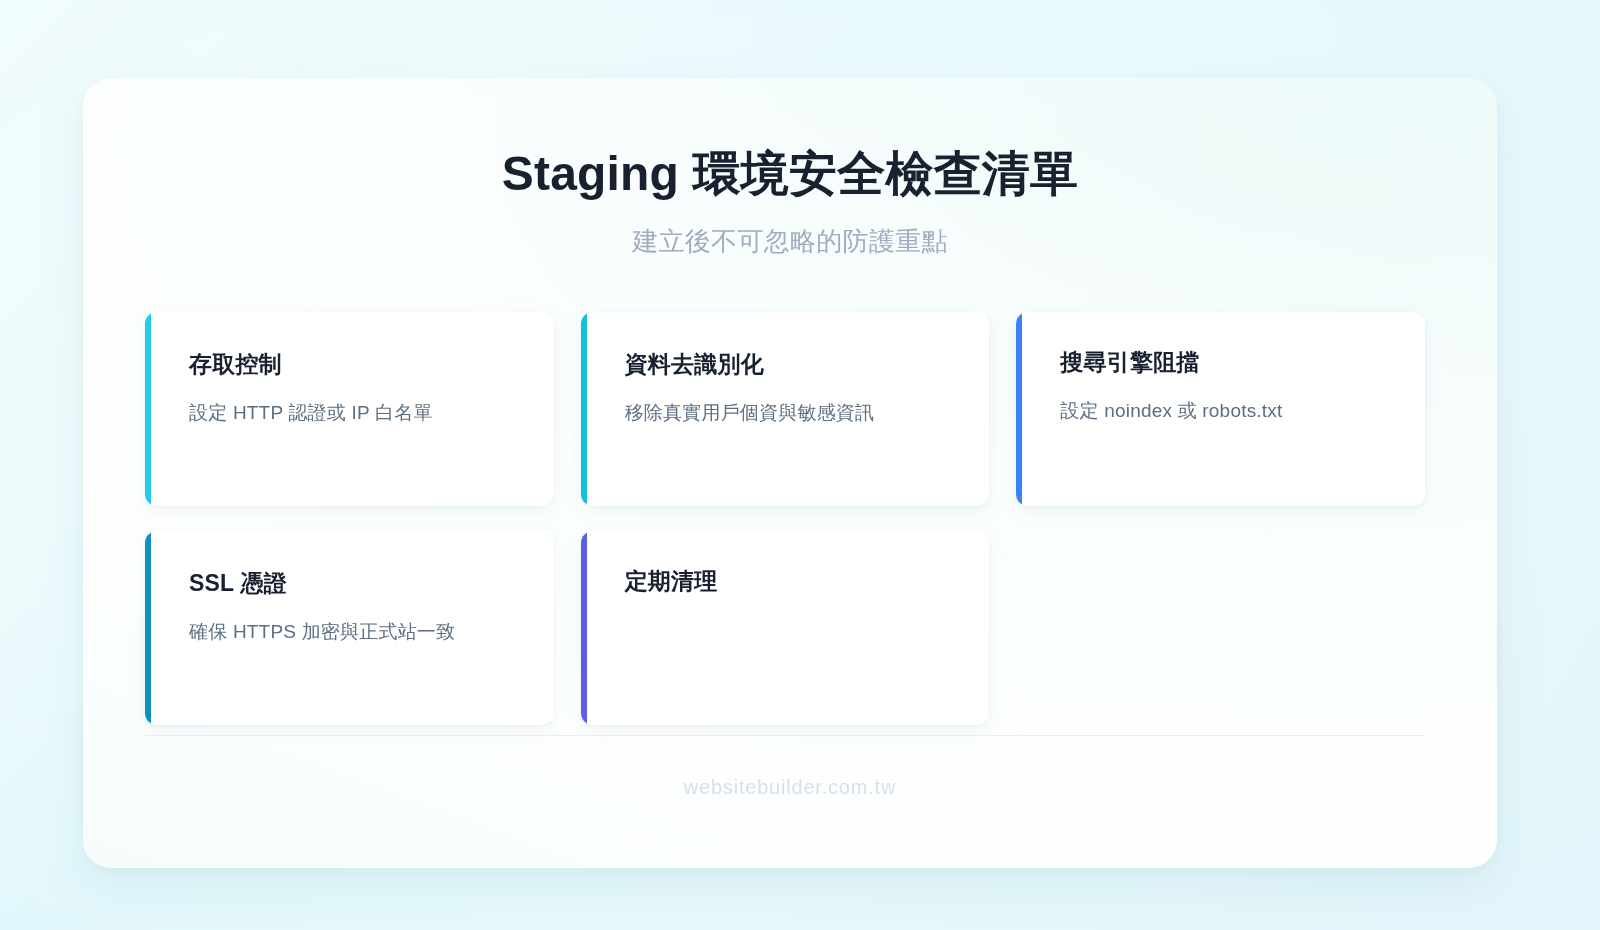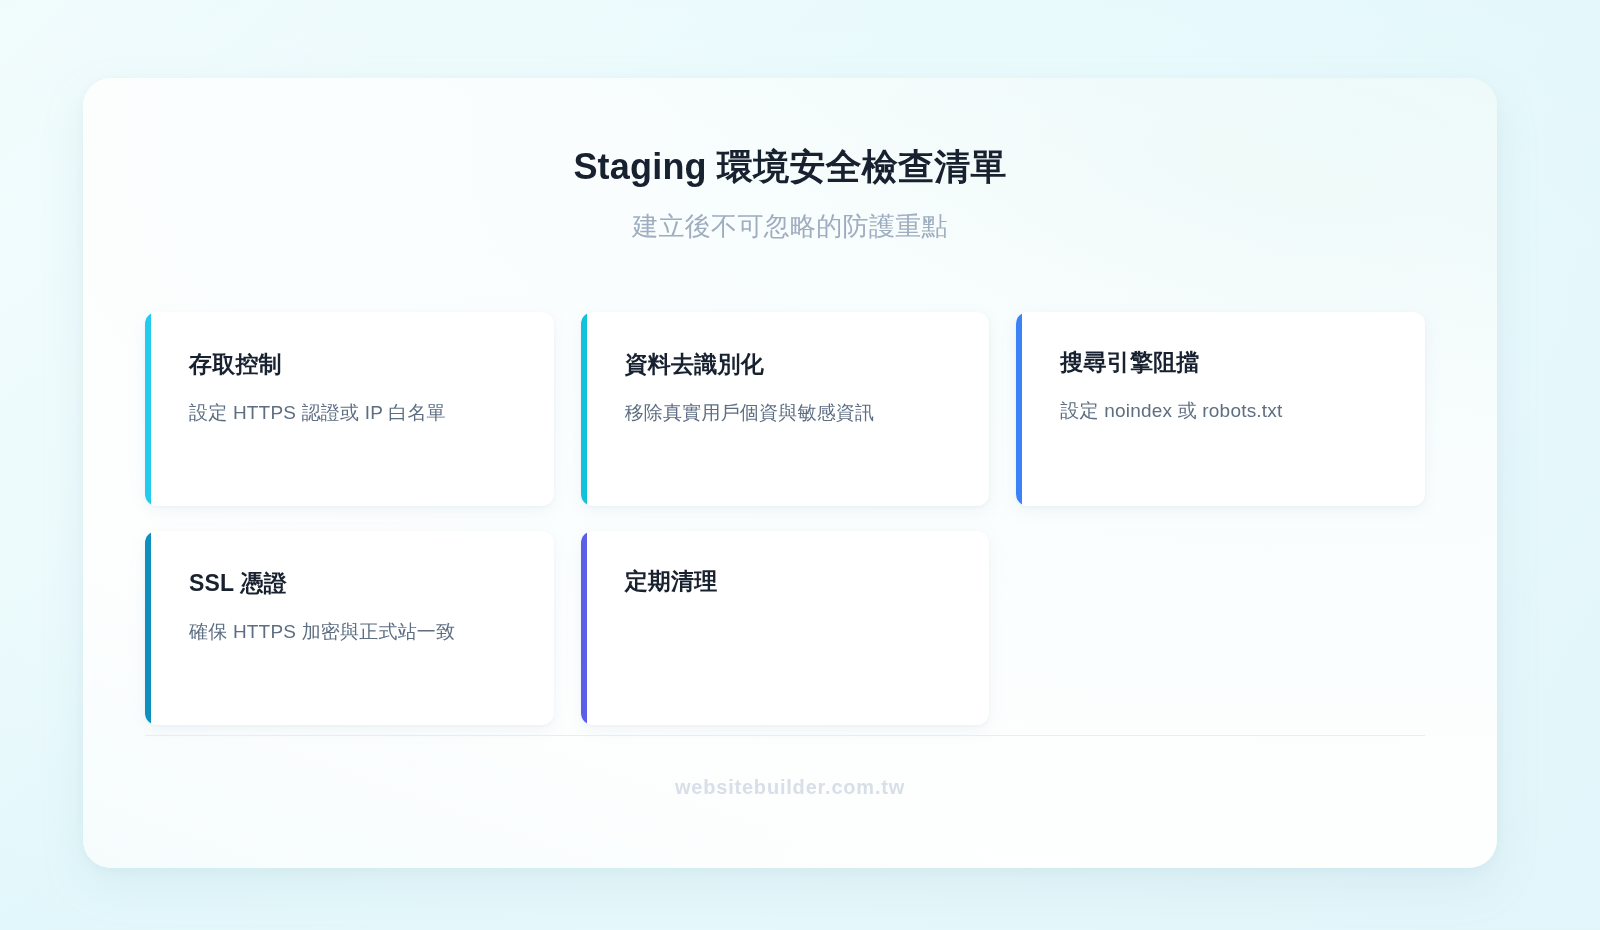--- a/index.html
+++ b/index.html
@@ -64,21 +64,21 @@
     height: 100%;
   }
 
   
   .header {
     padding-top: 68px;
     text-align: center;
   }
   .page-title {
     margin: 0;
-    font-size: 36px;
+    font-size: 48px;
     line-height: 1.18;
     font-weight: 700;
     letter-spacing: 0.2px;
     color: #17212f;
   }
   .page-subtitle {
     margin: 22px 0 0 0;
     font-size: 26px;
     line-height: 1.3;
     font-weight: 400;
@@ -150,21 +150,21 @@
   }
   .footer {
     position: absolute;
     left: 0;
     right: 0;
     top: 698px;
     text-align: center;
   }
   .footer-text {
     font-size: 20px;
-    font-weight: 700;
+    font-weight: 400;
     letter-spacing: 0.8px;
     color: #d8dfe9;
   }
 </style>
 </head>
 <body>
 
 <div id="page-bg"></div>
 
 <div id="panel">
@@ -173,21 +173,21 @@
     <div class="header">
       <h1 class="page-title">Staging 環境安全檢查清單</h1>
       <p class="page-subtitle">建立後不可忽略的防護重點</p>
     </div>
 
     <div class="card-grid">
 
       <div class="check-card">
         <span class="accent-bar" style="background: rgb(34, 204, 238);"></span>
         <h2 class="card-title">存取控制</h2>
-        <p class="card-desc">設定 HTTPS 認證或 IP 白名單</p>
+        <p class="card-desc">設定 HTTP 認證或 IP 白名單</p>
       </div>
 
       <div class="check-card">
         <span class="accent-bar" style="background: rgb(18, 193, 220);"></span>
         <h2 class="card-title">資料去識別化</h2>
         <p class="card-desc">移除真實用戶個資與敏感資訊</p>
       </div>
 
       <div class="check-card short">
         <span class="accent-bar" style="background: rgb(59, 130, 246);"></span>

